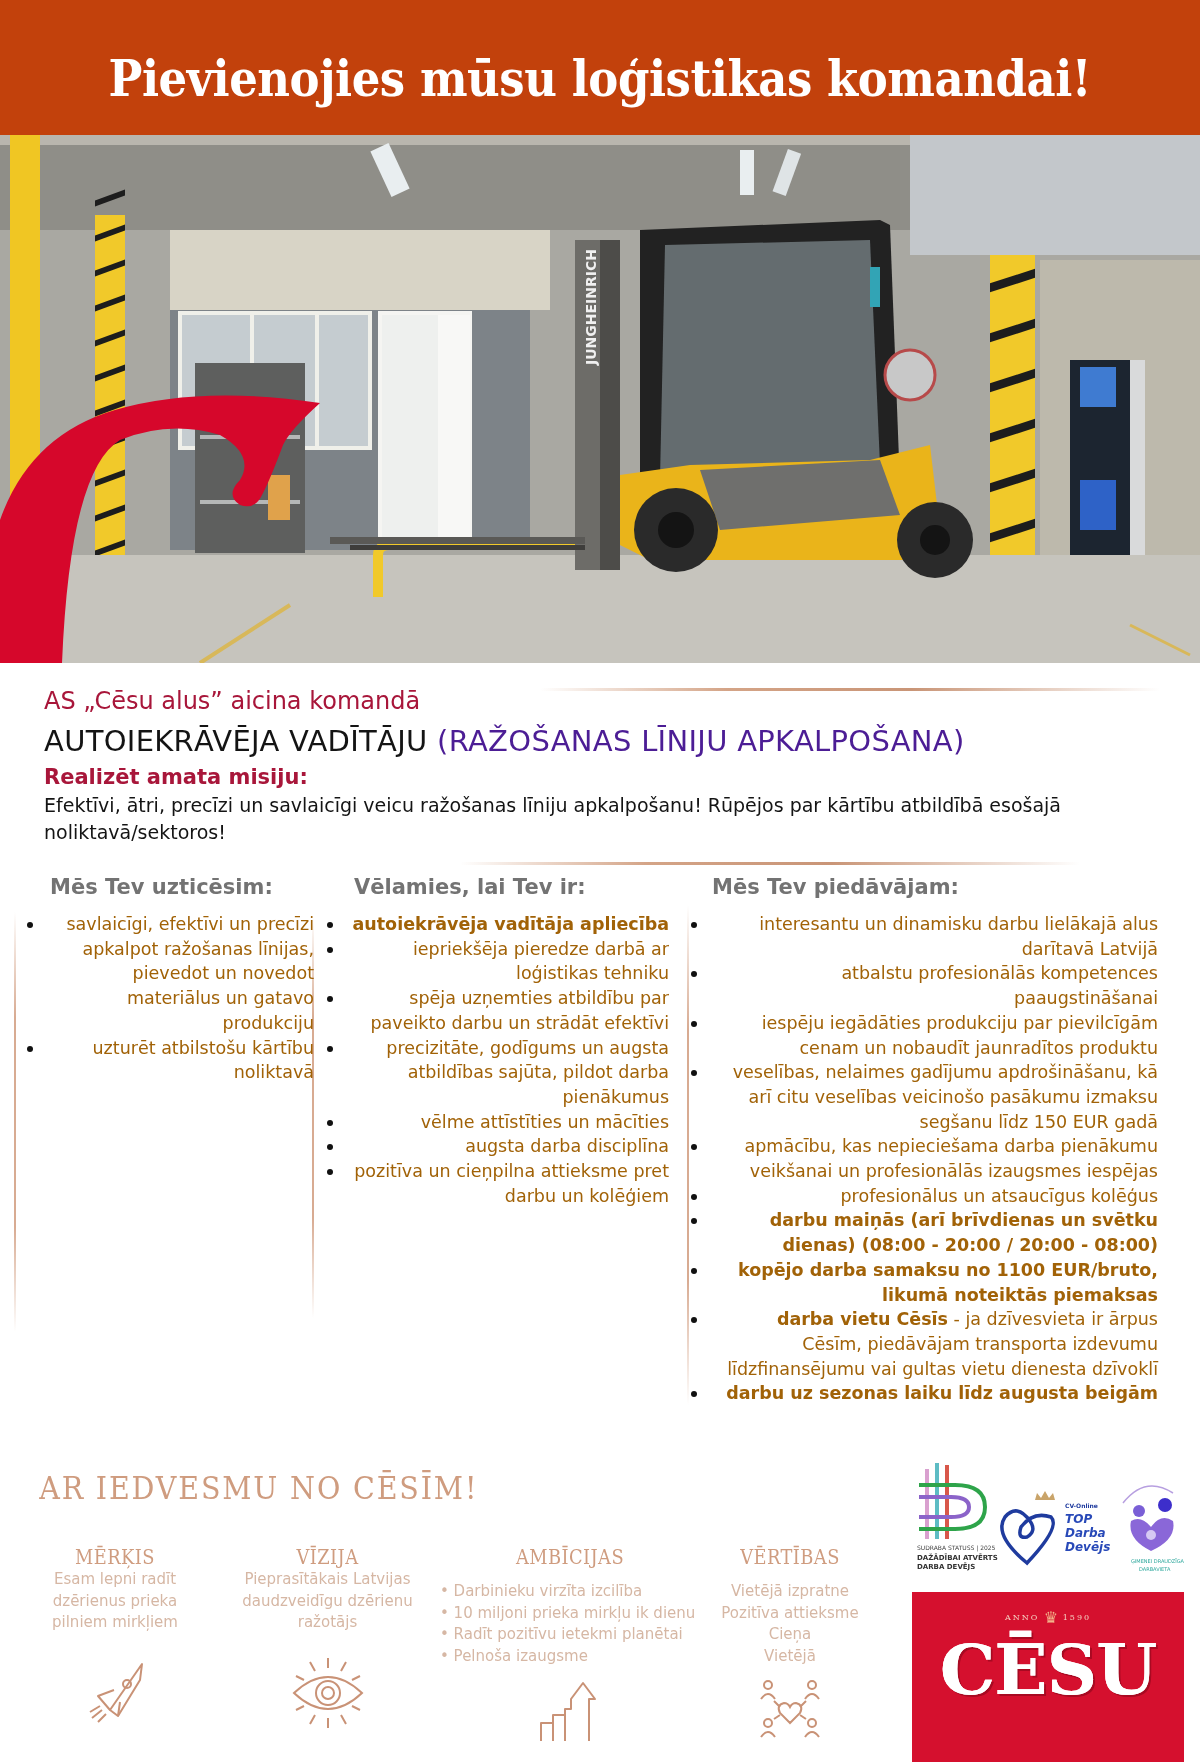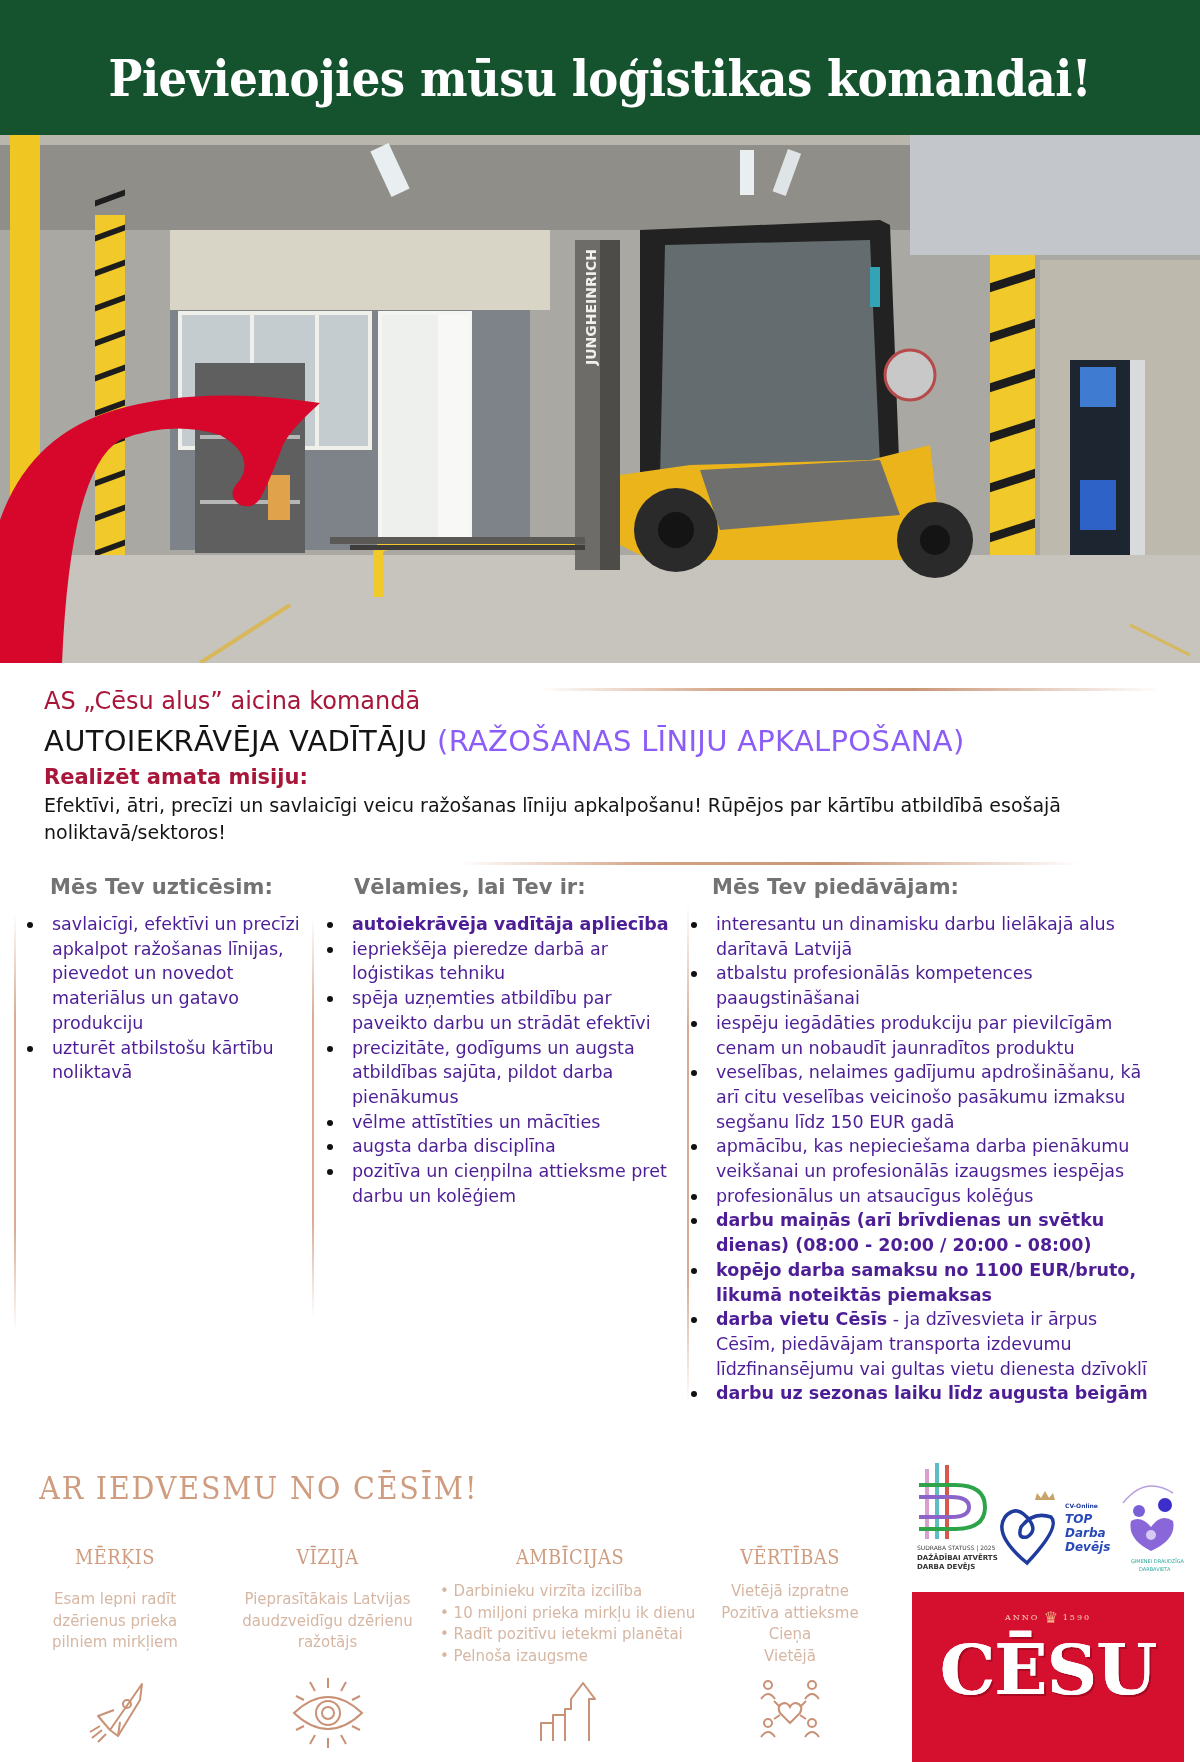--- a/index.html
+++ b/index.html
@@ -1,49 +1,49 @@
 <!DOCTYPE html>
 <html><head>
 <meta charset="utf-8">
 <style>
   * { box-sizing: border-box; margin: 0; padding: 0; }
   html, body { width: 1200px; background: #ffffff; }
   body { font-family: "DejaVu Sans", sans-serif; color: #1a1a1a; position: relative; width: 1200px; height: 1762px; overflow: hidden; }
 
-  .top-banner { position: absolute; left: 0; top: 0; width: 1200px; height: 157px; background: #14532d; display: flex; align-items: center; justify-content: center; }
+  .top-banner { position: absolute; left: 0; top: 0; width: 1200px; height: 157px; background: #c2410c; display: flex; align-items: center; justify-content: center; }
   .top-banner h1 { font-family: "DejaVu Serif", serif; color: #ffffff; font-weight: 700; font-size: 50px; letter-spacing: -0.5px; transform: scaleX(0.9); }
 
   .hero { position: absolute; left: 0; top: 135px; width: 1200px; height: 528px; overflow: hidden; background: #bfbcb6; }
   .hero svg { display: block; }
 
   .intro { position: absolute; left: 44px; top: 686px; width: 1130px; }
   .intro .company { color: #a8163a; font-size: 24px; line-height: 30px; }
   .intro .title-row { font-size: 29px; line-height: 38px; margin-top: 6px; letter-spacing: 0.3px; }
   .intro .title-main { color: #141414; }
-  .intro .title-sub { color: #8b5cf6; }
+  .intro .title-sub { color: #4c1d95; }
   .intro .mission-label { color: #a8163a; font-size: 21px; line-height: 30px; margin-top: 2px; font-weight: bold; }
   .intro .mission-text { color: #141414; font-size: 19px; line-height: 27px; }
 
   .hline { position: absolute; height: 3px; background: linear-gradient(90deg, rgba(214,170,146,0), #d4a487 30%, #c99577 60%, rgba(214,170,146,0)); border-radius: 2px; }
 
   .col { position: absolute; top: 872px; }
   .col h3 { color: #737373; font-weight: 700; font-size: 21px; line-height: 30px; margin-left: 6px; margin-bottom: 10px; }
   .col ul { list-style: none; }
-  .col li { position: relative; padding-left: 28px; font-size: 17.5px; line-height: 24.7px; color: #4c1d95; }
+  .col li { position: relative; padding-left: 28px; font-size: 17.5px; line-height: 24.7px; color: #a16207; text-align: right; }
   .col li::before { content: ""; position: absolute; left: 3px; top: 10px; width: 6px; height: 6px; border-radius: 50%; background: #111; }
   .col li.bold { font-weight: 700; }
 
   .vline { position: absolute; width: 2px; background: linear-gradient(180deg, rgba(214,170,146,0), #d8ab92 25%, #d8ab92 75%, rgba(214,170,146,0)); }
 
   .inspire { position: absolute; left: 0; top: 1470px; width: 980px; }
   .inspire h2 { font-family: "DejaVu Serif", serif; font-weight: 400; color: #cf9c7f; font-size: 31px; letter-spacing: 2px; transform: scaleX(0.92); margin-left: 0; }
 
   .pillar { position: absolute; top: 1545px; text-align: center; }
   .pillar h4 { font-family: "DejaVu Serif", serif; font-weight: 400; color: #cf9c7f; font-size: 21px; letter-spacing: 0.5px; transform: scaleX(0.85); }
-  .pillar .ptext { color: #d6b7a4; font-size: 15px; line-height: 21.5px; margin-top: 20px; }
+  .pillar .ptext { color: #d6b7a4; font-size: 15px; line-height: 21.5px; }
   .pillar .ptext.list { text-align: left; }
   .pillar .icon { margin: 16px auto 0; display: block; }
 
   .badges { position: absolute; left: 905px; top: 1455px; width: 295px; height: 135px; }
   .brand { position: absolute; left: 912px; top: 1592px; width: 272px; height: 170px; background: #d5102e; text-align: center; color: #fff; }
   .brand .anno { font-family: "DejaVu Serif", serif; font-size: 8px; letter-spacing: 2px; color: #f4d0c0; position: absolute; top: 16px; width: 100%; }
   .brand .name { font-family: "DejaVu Serif", serif; font-weight: 700; font-size: 70px; position: absolute; top: 36px; width: 100%; letter-spacing: -1px; color: #fff; text-shadow: 0 0 0 #fff, 2px 2px 0 #a80a22; }
   .brand .sub { font-family: "DejaVu Serif", serif; font-size: 15px; letter-spacing: 7px; position: absolute; top: 128px; width: 100%; color: #f3d6c9; margin-top: 44px; }
 </style>
 </head>

